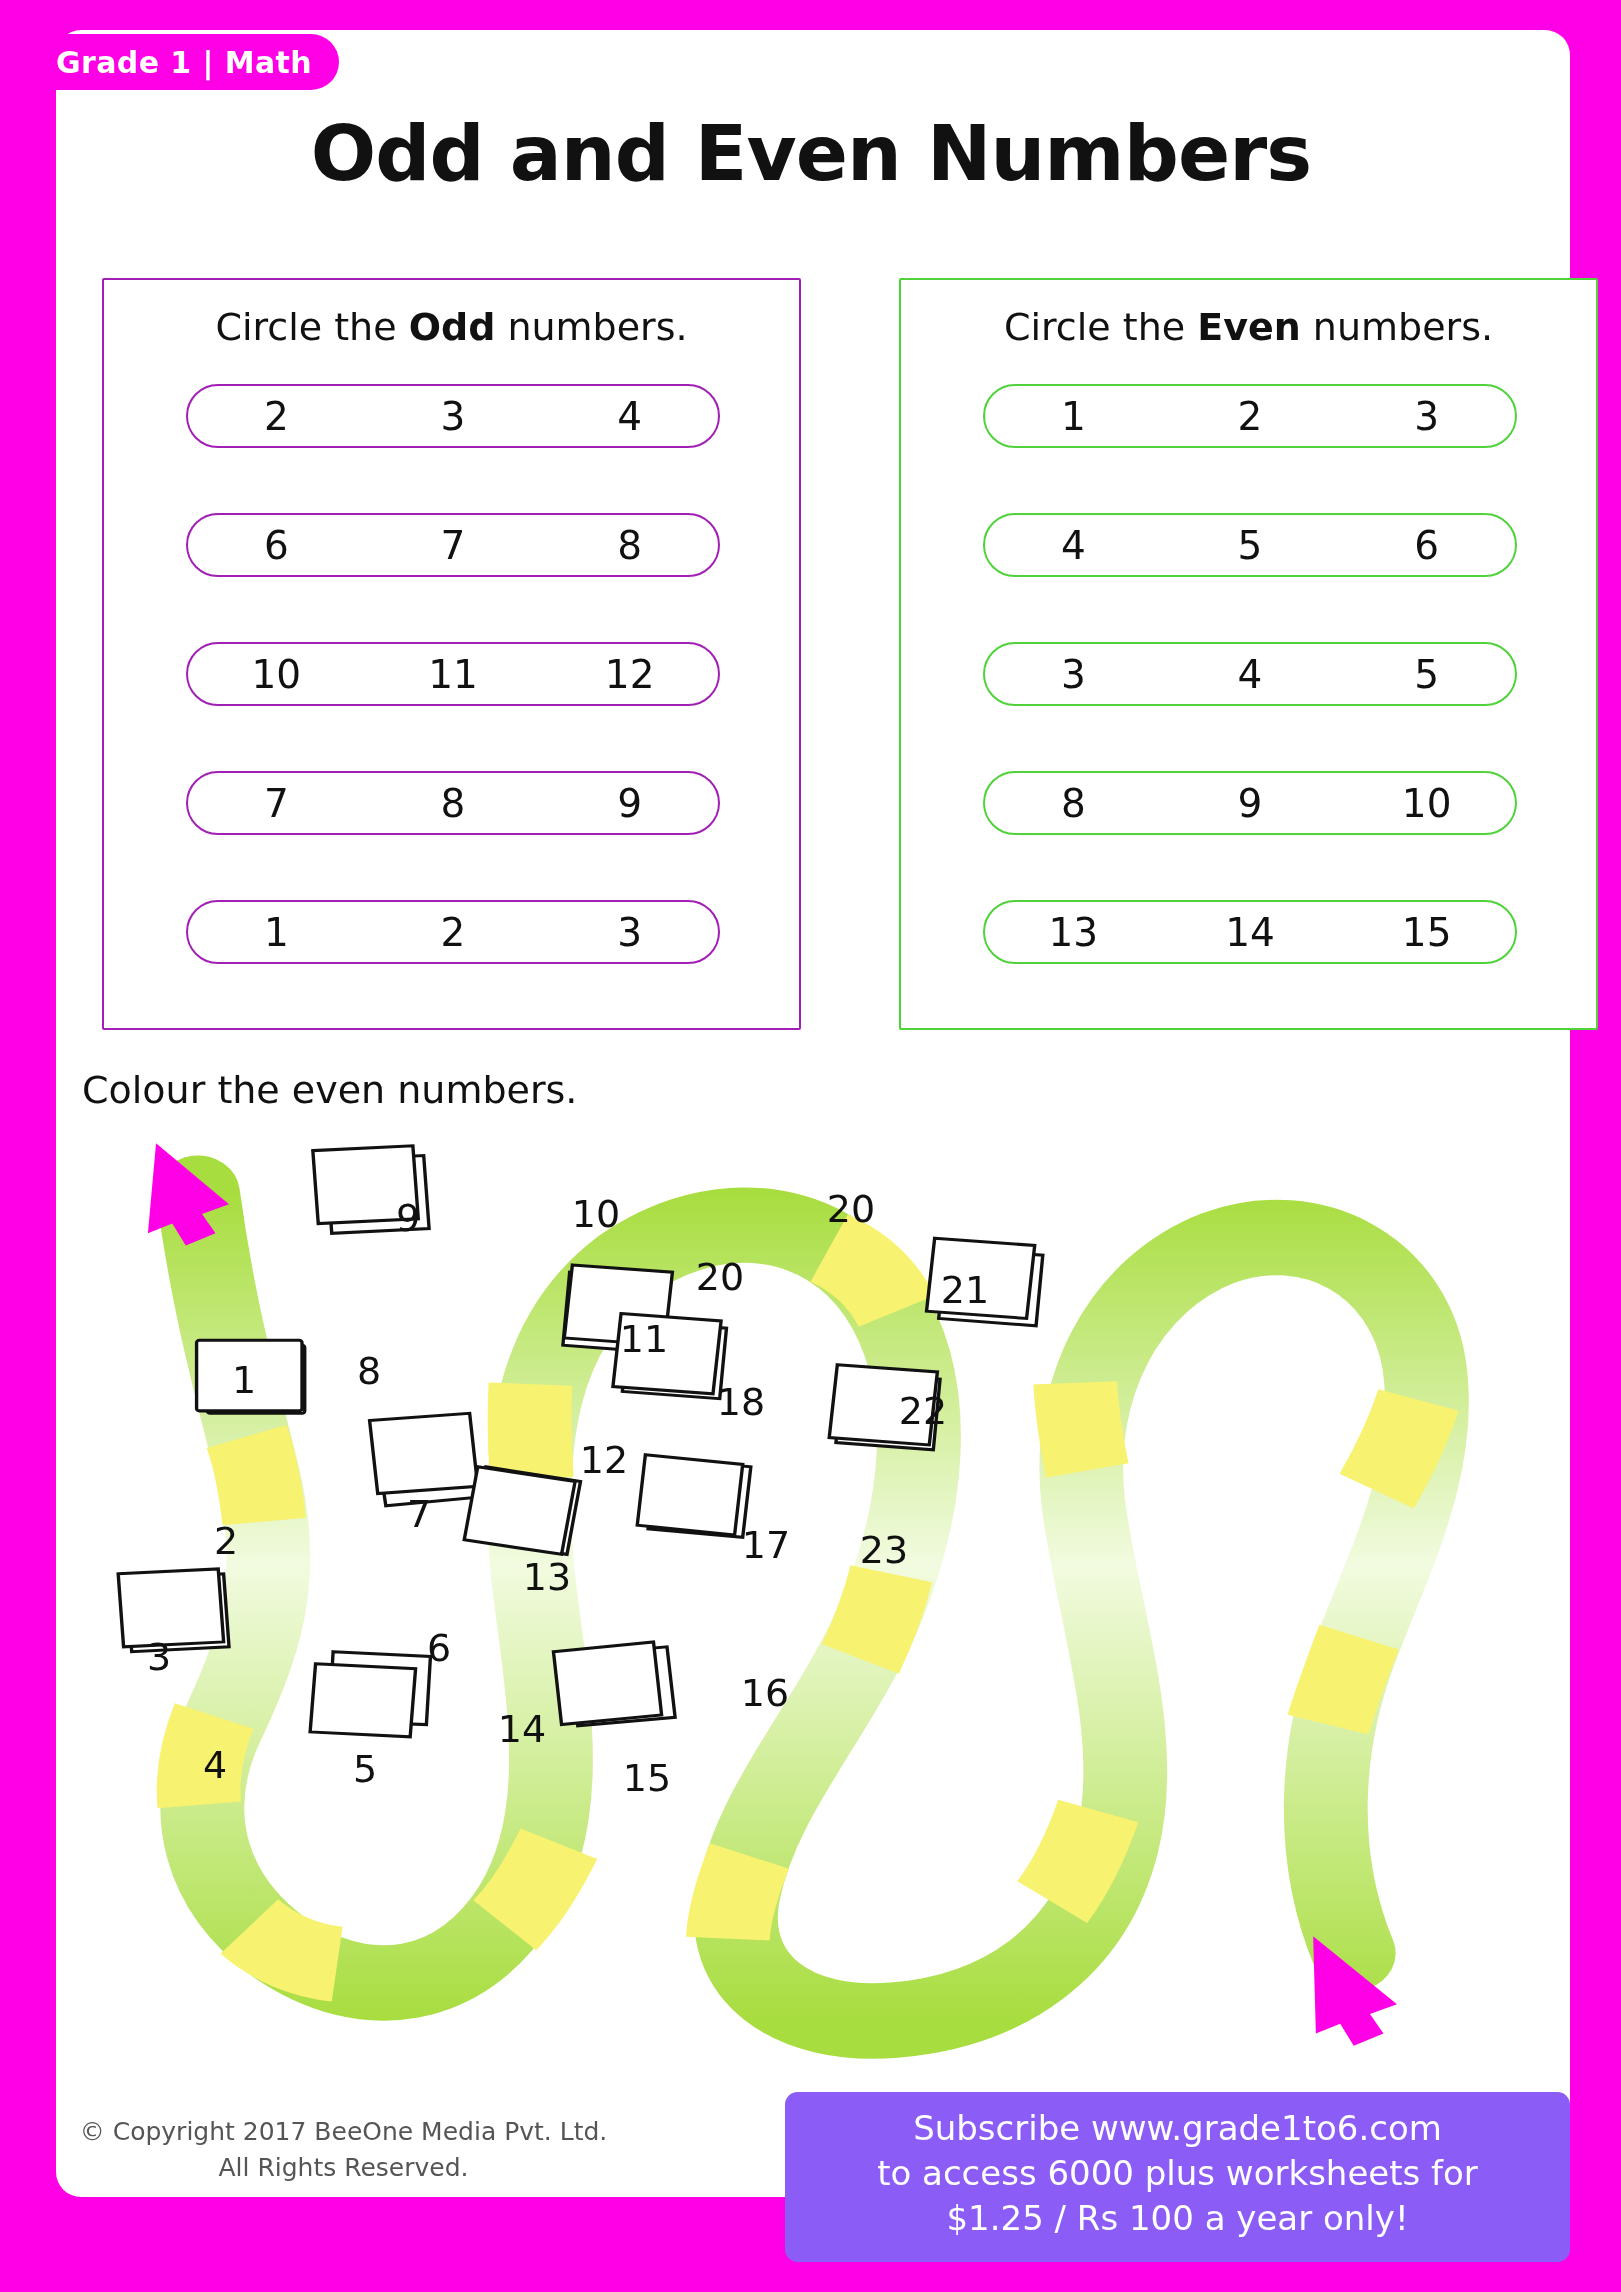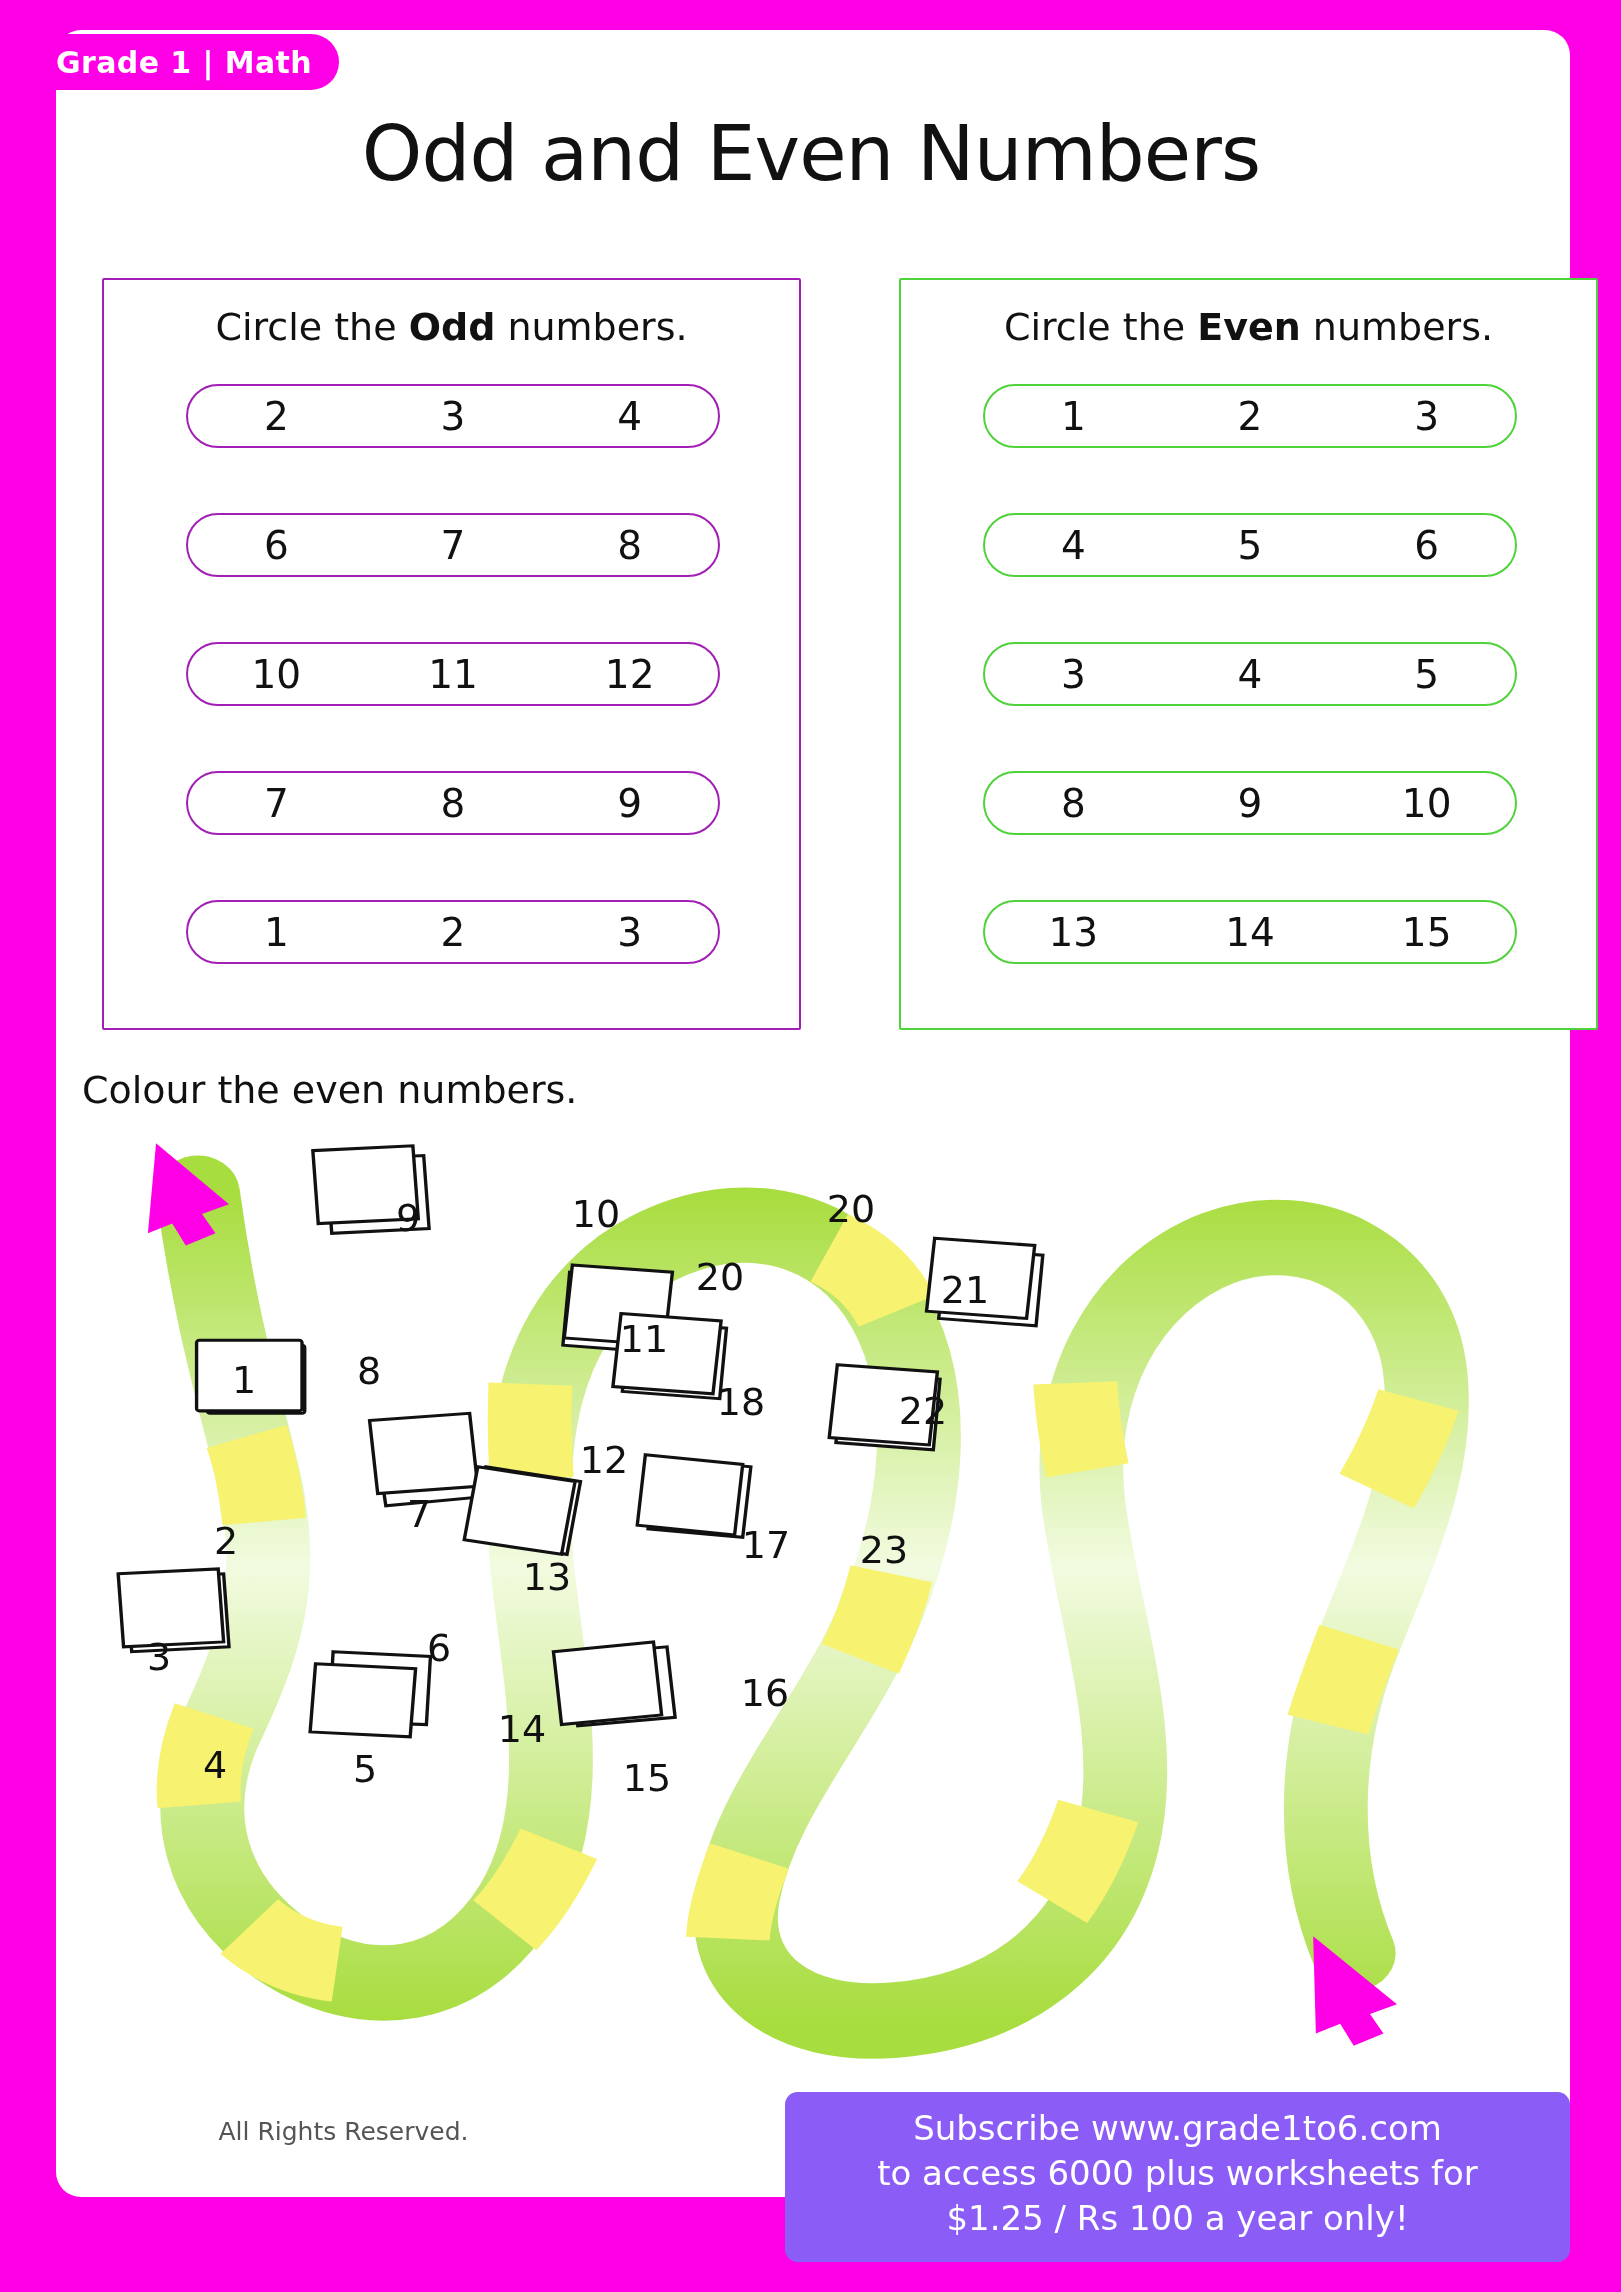--- a/index.html
+++ b/index.html
@@ -38,21 +38,21 @@
     border-bottom-right-radius: 28px;
     z-index: 5;
   }
   .title {
     position: absolute;
     left: 0;
     top: 109px;
     width: 1622px;
     text-align: center;
     font-size: 77px;
-    font-weight: normal;
+    font-weight: bold;
     color: #111111;
     letter-spacing: -0.9px;
   }
   
   .task-box {
     position: absolute;
     top: 278px;
     width: 699px;
     height: 752px;
     border-radius: 2px;
@@ -318,20 +318,21 @@
       <div class="snake-num" style="left: 685px; top: 300px;">18</div>
       <div class="snake-num" style="left: 664px; top: 175px;">20</div>
       <div class="snake-num" style="left: 795px; top: 107px;">20</div>
       <div class="snake-num" style="left: 909px; top: 188px;">21</div>
       <div class="snake-num" style="left: 867px; top: 309px;">22</div>
       <div class="snake-num" style="left: 828px; top: 448px;">23</div>
     </div>
 </div>
 
 <div class="copyright">
+  <div>© Copyright 2017 BeeOne Media Pvt. Ltd.</div>
   <div>All Rights Reserved.</div>
 </div>
 
 <div class="subscribe">
   <div>Subscribe www.grade1to6.com</div>
   <div>to access 6000 plus worksheets for</div>
   <div>$1.25 / Rs 100 a year only!</div>
 </div>
 
 

